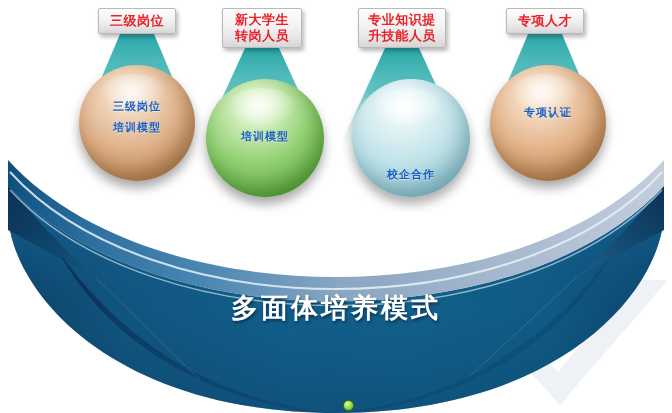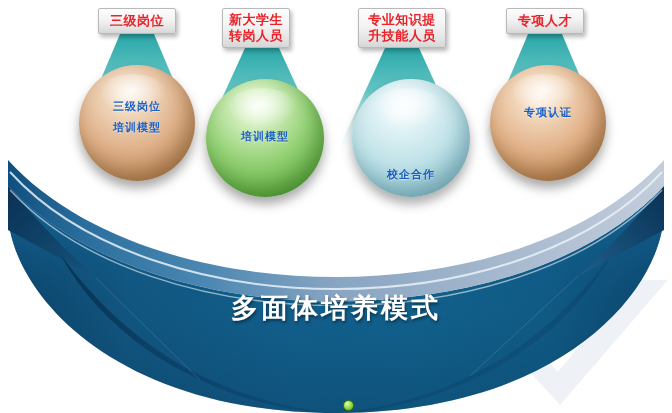--- a/index.html
+++ b/index.html
@@ -158,21 +158,21 @@
         <stop offset="0%" stop-color="#2aa7a8" stop-opacity="1"></stop>
         <stop offset="45%" stop-color="#56bfbf" stop-opacity="0.92"></stop>
         <stop offset="100%" stop-color="#bfe6e6" stop-opacity="0.05"></stop>
       </linearGradient>
     </defs>
     <polygon points="44,0 78,0 122,104 0,104" fill="url(#cg4)"></polygon>
   </svg>
 
   <div class="label-box" style="left:98px;top:8px;width:78px;height:26px;">三级岗位</div>
 
-  <div class="label-box" style="left:222px;top:8px;width:68px;height:40px;">新大学生
+  <div class="label-box" style="left:222px;top:8px;width:80px;height:40px;">新大学生
 转岗人员</div>
 
   <div class="label-box" style="left:358px;top:8px;width:88px;height:40px;">专业知识提
 升技能人员</div>
 
   <div class="label-box" style="left:506px;top:8px;width:78px;height:26px;">专项人才</div>
 
   <svg class="bowl" width="672" height="263" viewBox="0 0 672 263">
     <defs>
 

